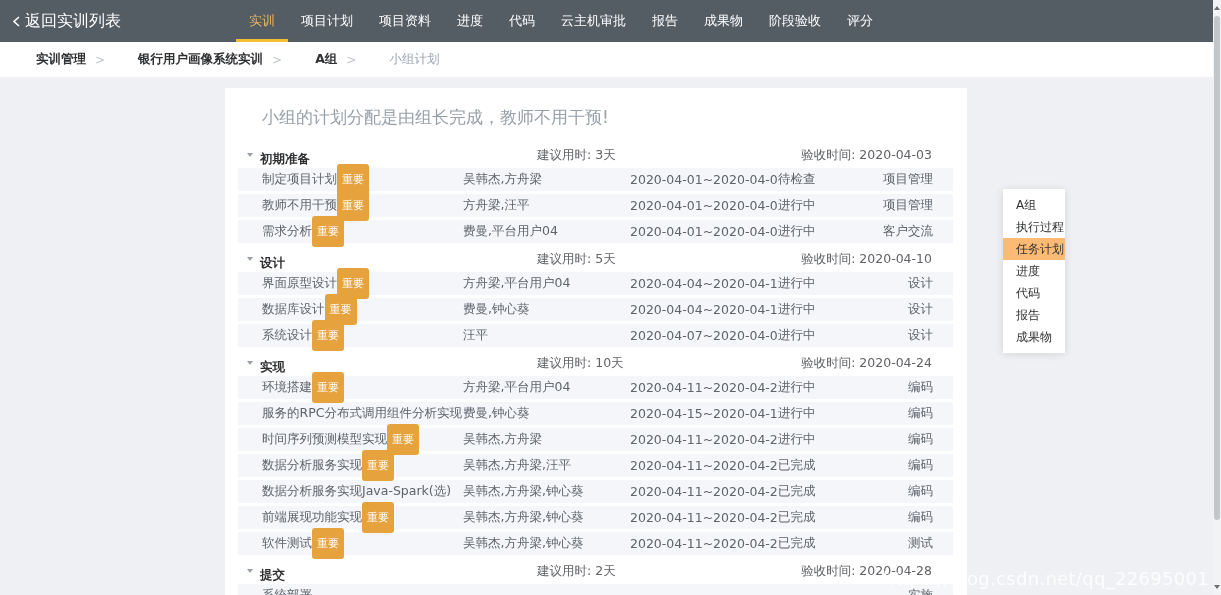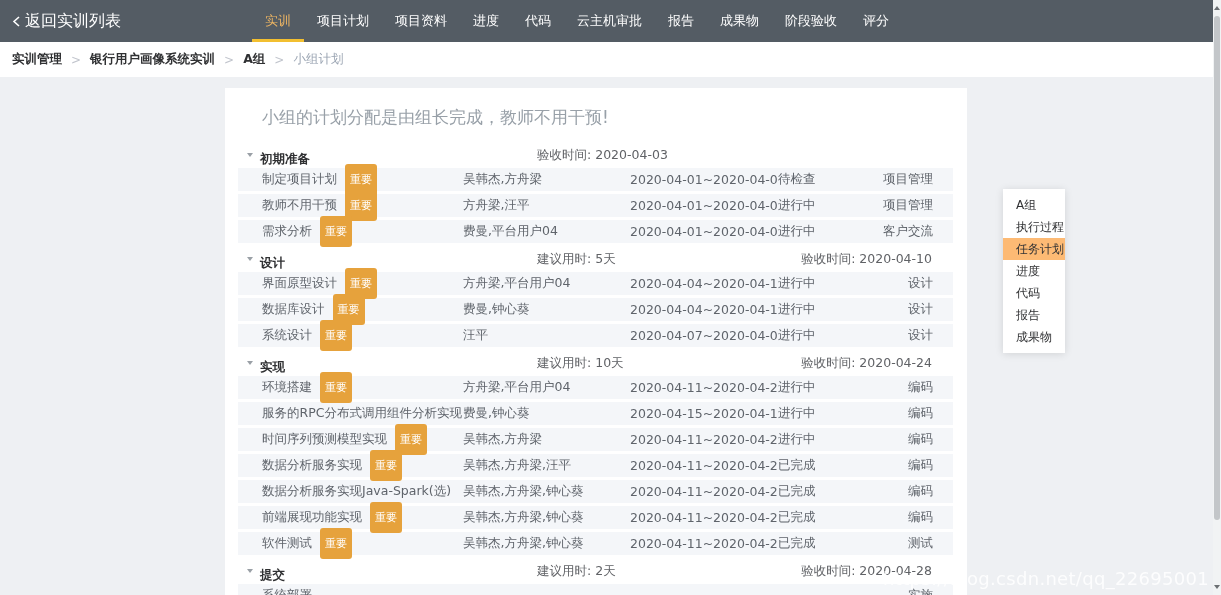--- a/index.html
+++ b/index.html
@@ -2,48 +2,48 @@
 <html><head>
 <meta charset="utf-8">
 <style>
   html,body{margin:0;padding:0;}
   body{width:1221px;height:595px;overflow:hidden;position:relative;background:#eef0f3;
        font-family:"DejaVu Sans","Liberation Sans",sans-serif;}
 
   
   .topnav{position:absolute;top:0;left:0;width:1213px;height:42px;background:#545c64;z-index:5;}
   .back-link{position:absolute;left:12px;top:0;height:42px;display:flex;align-items:center;color:#fff;font-size:16px;cursor:pointer;gap:4px;}
-  .nav-items{position:absolute;left:252px;top:0;height:42px;display:flex;}
+  .nav-items{position:absolute;left:236px;top:0;height:42px;display:flex;}
   .nav-item{height:42px;display:flex;align-items:center;padding:0 13px;font-size:13px;color:#ffffff;cursor:pointer;position:relative;white-space:nowrap;}
   .nav-item.active{color:#edb563;}
   .nav-item.active::after{content:"";position:absolute;left:0;right:0;bottom:0;height:3px;background:#f2bf30;}
 
   
   .breadcrumb-bar{position:absolute;top:42px;left:0;width:1213px;height:35px;background:#fff;display:flex;align-items:center;padding-left:12px;box-sizing:border-box;}
-  .crumb{font-size:12.5px;font-weight:bold;color:#303133;cursor:pointer;white-space:nowrap;}
+  .crumb{font-size:12.5px;font-weight:bold;color:#303133;cursor:pointer;white-space:nowrap;margin-left:24px;}
   .crumb.last{color:#9aa4b2;font-weight:normal;cursor:default;}
   .crumb-sep{color:#c0c4cc;font-size:12px;margin:0 9px;}
 
   
   .card{position:absolute;left:225px;top:88px;width:742px;height:507px;background:#fff;overflow:hidden;}
   .note{margin:18px 0 0 37px;font-size:17px;color:#98a0a8;}
   .plan{margin-top:13px;}
   .section-header{height:26px;display:grid;grid-template-columns:290px 1fr auto;align-items:center;padding:0 35px 0 22px;}
   .section-title-wrap{display:flex;align-items:center;cursor:pointer;}
   .caret{width:0;height:0;border-top:4px solid #9aa0a6;border-left:3.5px solid transparent;border-right:3.5px solid transparent;margin-right:7px;}
   .section-title{font-size:12.5px;font-weight:bold;color:#303133;margin-top:8px;}
   .section-meta{font-size:12.5px;color:#606266;white-space:nowrap;}
   .meta-prefix{margin-right:4px;}
   .section-accept{text-align:left;}
   .task-row{height:23px;margin:0 14px 3px 13px;background:#f4f6f9;display:grid;
             grid-template-columns:1fr 167px 148px 75px 80px;align-items:center;
             padding:0 20px 0 24px;box-sizing:border-box;cursor:pointer;}
   .cell{font-size:12.5px;color:#5f646b;white-space:nowrap;overflow:hidden;}
   .task-name-cell{display:flex;align-items:center;}
-  .badge{background:#e6a23c;color:#fff;font-size:11px;line-height:15px;padding:8px 5px;border-radius:3px;margin-left:8px;flex:none;}
+  .badge{background:#e6a23c;color:#fff;font-size:11px;line-height:15px;padding:8px 5px;border-radius:3px;margin-left:0;flex:none;}
   .cat-cell{text-align:right;}
 
   
   .side-menu{position:absolute;left:1003px;top:189px;width:62px;background:#fff;
              box-shadow:0 1px 8px rgba(0,0,0,0.12);padding:5px 0;z-index:4;}
   .side-item{height:22px;line-height:22px;padding-left:13px;font-size:12px;color:#303133;cursor:pointer;white-space:nowrap;}
   .side-item.active{background:#fdba74;}
 
   
   .watermark{position:absolute;right:12px;bottom:6px;font-size:18px;color:rgba(255,255,255,0.85);z-index:6;letter-spacing:0.3px;}
@@ -128,20 +128,23 @@
 
 <div class="card">
   <div class="note">小组的计划分配是由组长完成，教师不用干预!</div>
   <div class="plan">
   <div class="section">
     <div class="section-header">
       <div class="section-title-wrap">
         <span class="caret"></span>
         <span class="section-title">初期准备</span>
       </div>
+      <div class="section-meta">
+        <span class="meta-prefix">建议用时:</span><span>3天</span>
+      </div>
       <div class="section-meta section-accept">
         <span class="meta-prefix">验收时间:</span><span>2020-04-03</span>
       </div>
     </div>
     <div class="section-rows">
   <div class="task-row">
     <div class="cell task-name-cell">
       <span>制定项目计划</span>
       <span class="badge">重要</span>
     </div>

